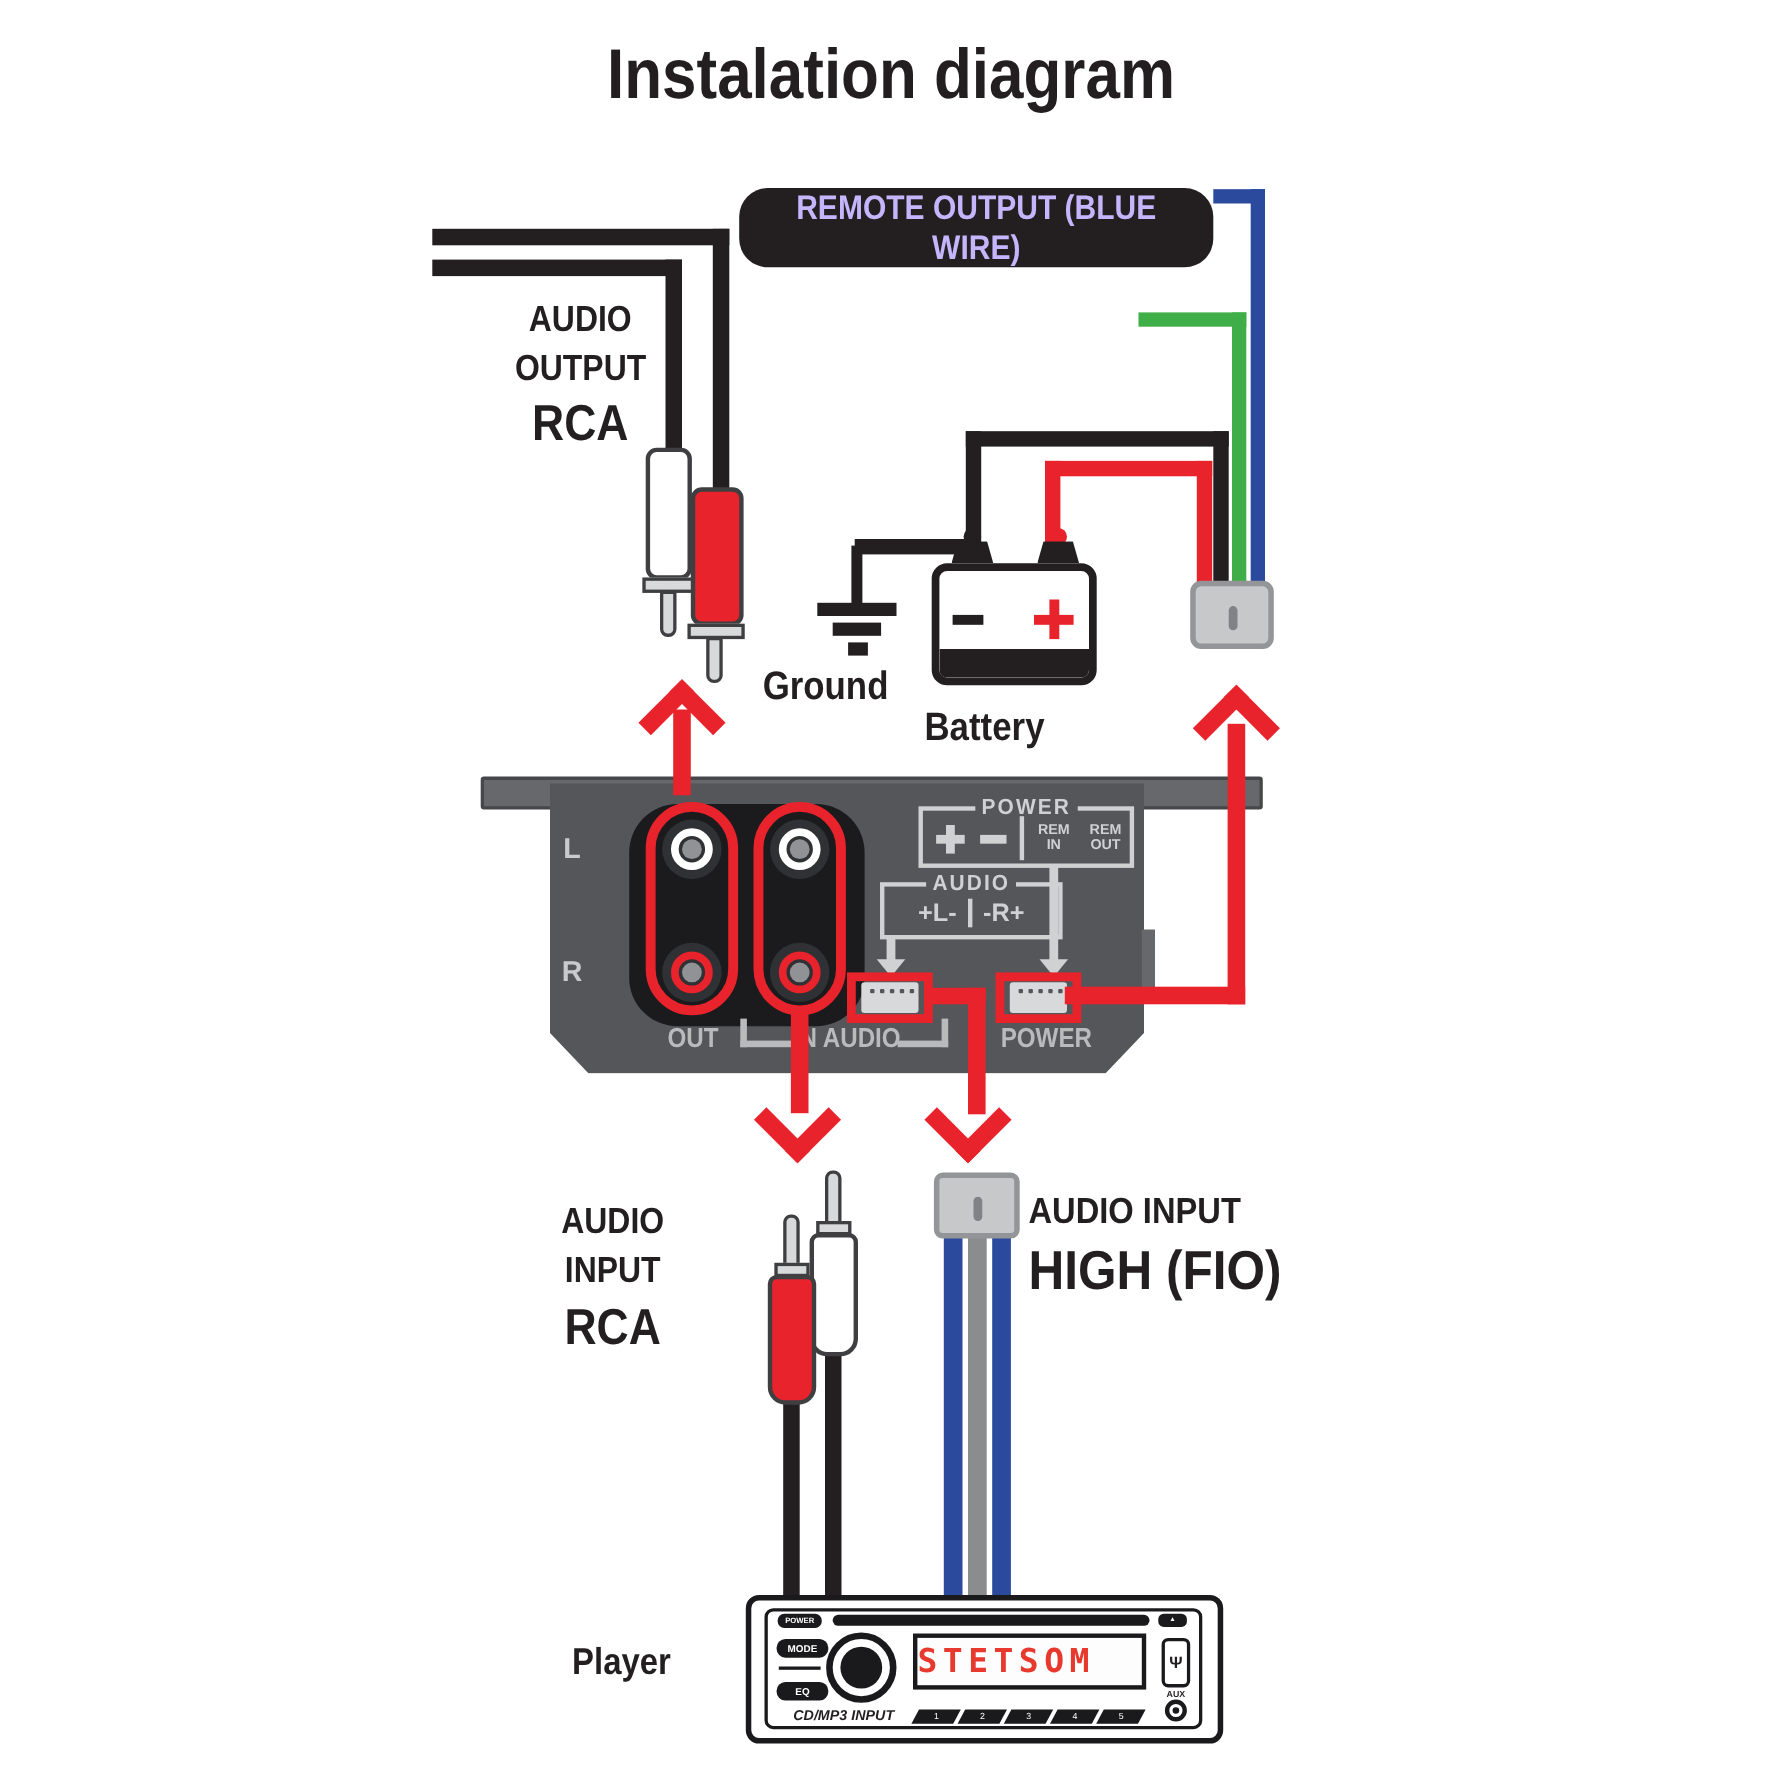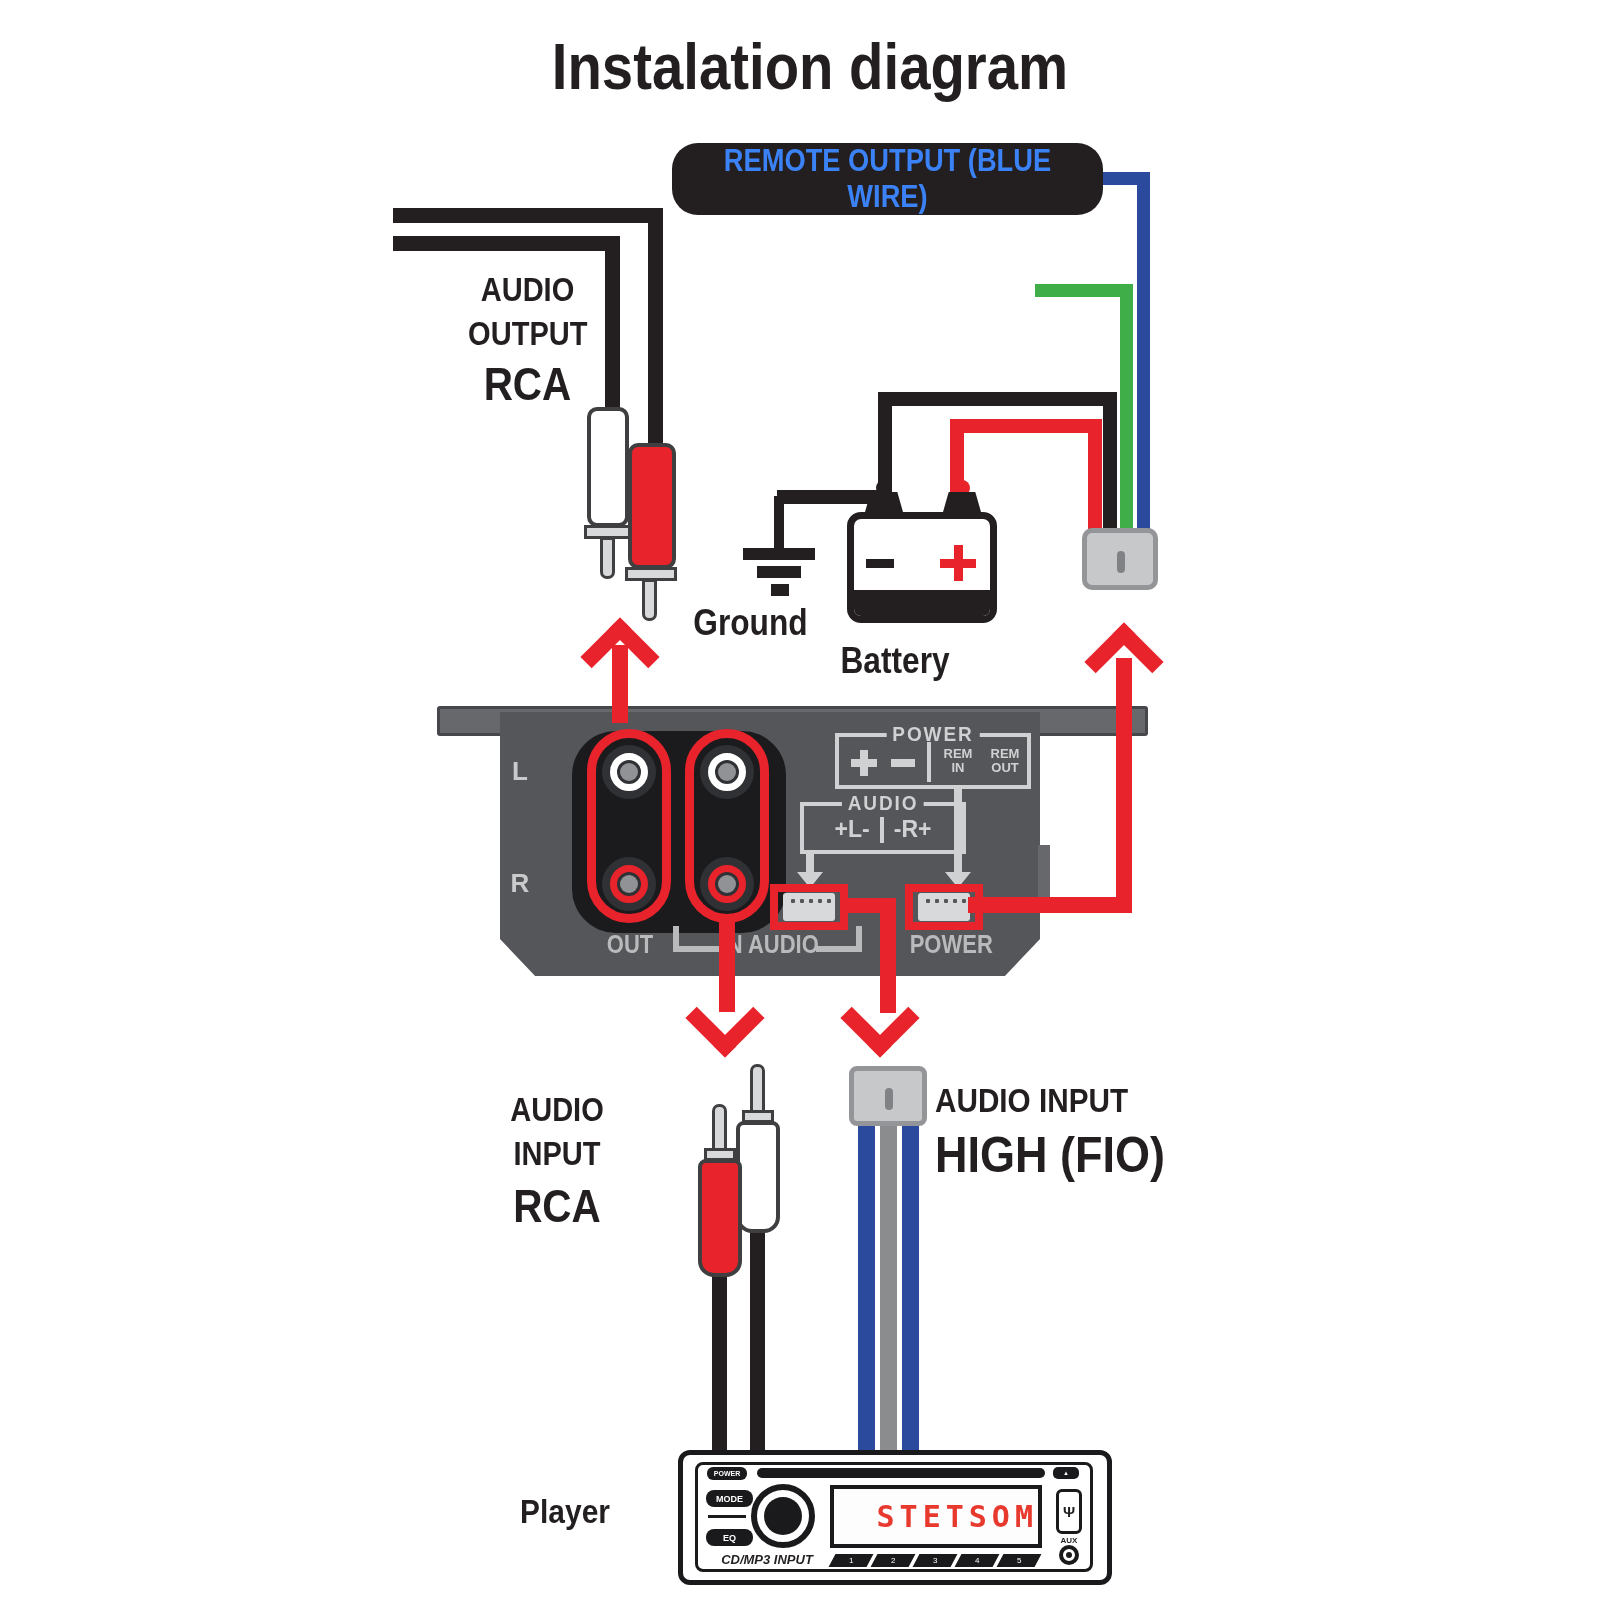--- a/index.html
+++ b/index.html
@@ -10,23 +10,23 @@
   html,body{margin:0;padding:0;background:#fff;}
   #canvas{position:relative;width:1620px;height:1620px;background:#fff;overflow:hidden;
           font-family:"Liberation Sans","DejaVu Sans",sans-serif;color:var(--ink);}
   .abs{position:absolute;}
   .wire{position:absolute;background:var(--ink);}
   .rwire{position:absolute;background:var(--red);}
   .bwire{position:absolute;background:var(--blue);}
   .gwire{position:absolute;background:var(--green);}
   .cx{transform:scaleX(.88);transform-origin:center;}
   .cxl{transform:scaleX(.9);transform-origin:left center;}
-  .callout{position:absolute;background:var(--ink);color:#3b82f6;border-radius:26px;
+  .callout{position:absolute;background:var(--ink);color:#c4b5fd;border-radius:26px;
            display:flex;align-items:center;justify-content:flex-end;text-align:center;
-           font-weight:800;}
+           font-weight:800;margin-top:28px;}
   .chev{position:absolute;box-sizing:border-box;width:56px;height:56px;}
   .chev.up{border-top:16px solid var(--red);border-left:16px solid var(--red);transform:rotate(45deg);}
   .chev.down{border-right:16px solid var(--red);border-bottom:16px solid var(--red);transform:rotate(45deg);}
   .jack{position:absolute;width:54px;height:54px;border-radius:50%;background:#303134;}
   .jack .ring{position:absolute;left:8px;top:8px;width:38px;height:38px;border-radius:50%;
               box-sizing:border-box;border:7px solid #fff;}
   .jack .ring.red{border-color:var(--red);}
   .jack .core{position:absolute;left:18px;top:18px;width:18px;height:18px;border-radius:50%;background:#909295;}
   .oval{position:absolute;box-sizing:border-box;border:9px solid var(--red);border-radius:48px;}
   .panel{position:absolute;box-sizing:border-box;border:4px solid var(--panel);color:var(--panel);}
@@ -259,21 +259,21 @@
 
   <div class="blkbtn" style="left:707px;top:1467px;width:40px;height:13px;border-radius:6px;font-size:7px;">POWER</div>
   <div class="abs" style="left:757px;top:1468px;width:288px;height:10px;background:#1a1a1c;border-radius:5px;"></div>
   <div class="blkbtn" style="left:1053px;top:1467px;width:26px;height:12px;border-radius:5px;font-size:6px;">▲</div>
   <div class="blkbtn" style="left:706px;top:1490px;width:47px;height:17px;border-radius:8px;font-size:9px;">MODE</div>
   <div class="abs" style="left:708px;top:1515px;width:38px;height:3px;background:#1a1a1c;"></div>
   <div class="blkbtn" style="left:706px;top:1529px;width:47px;height:17px;border-radius:8px;font-size:9px;">EQ</div>
   <div class="abs" style="left:751px;top:1484px;width:64px;height:64px;box-sizing:border-box;border:6px solid #1a1a1c;border-radius:50%;background:#fff;">
     <div class="abs" style="left:7px;top:7px;width:38px;height:38px;border-radius:50%;background:#1a1a1c;"></div>
   </div>
-  <div class="abs" style="left:830px;top:1485px;width:212px;height:63px;box-sizing:border-box;border:4px solid #1a1a1c;background:#fdfdfd;display:flex;align-items:center;justify-content:flex-end;">
+  <div class="abs" style="left:830px;top:1485px;width:212px;height:51px;box-sizing:border-box;border:4px solid #1a1a1c;background:#fdfdfd;display:flex;align-items:center;justify-content:flex-start;">
     <span style="font-family:'DejaVu Sans Mono',monospace;font-weight:700;font-size:30px;letter-spacing:5px;color:var(--display-red,#e8392f);">STETSOM</span>
   </div>
   <div class="abs" style="left:832px;top:1554px;display:flex;gap:4px;">
     <div class="pbtn">
         <span>1</span>
       </div>
     <div class="pbtn">
         <span>2</span>
       </div>
     <div class="pbtn">

